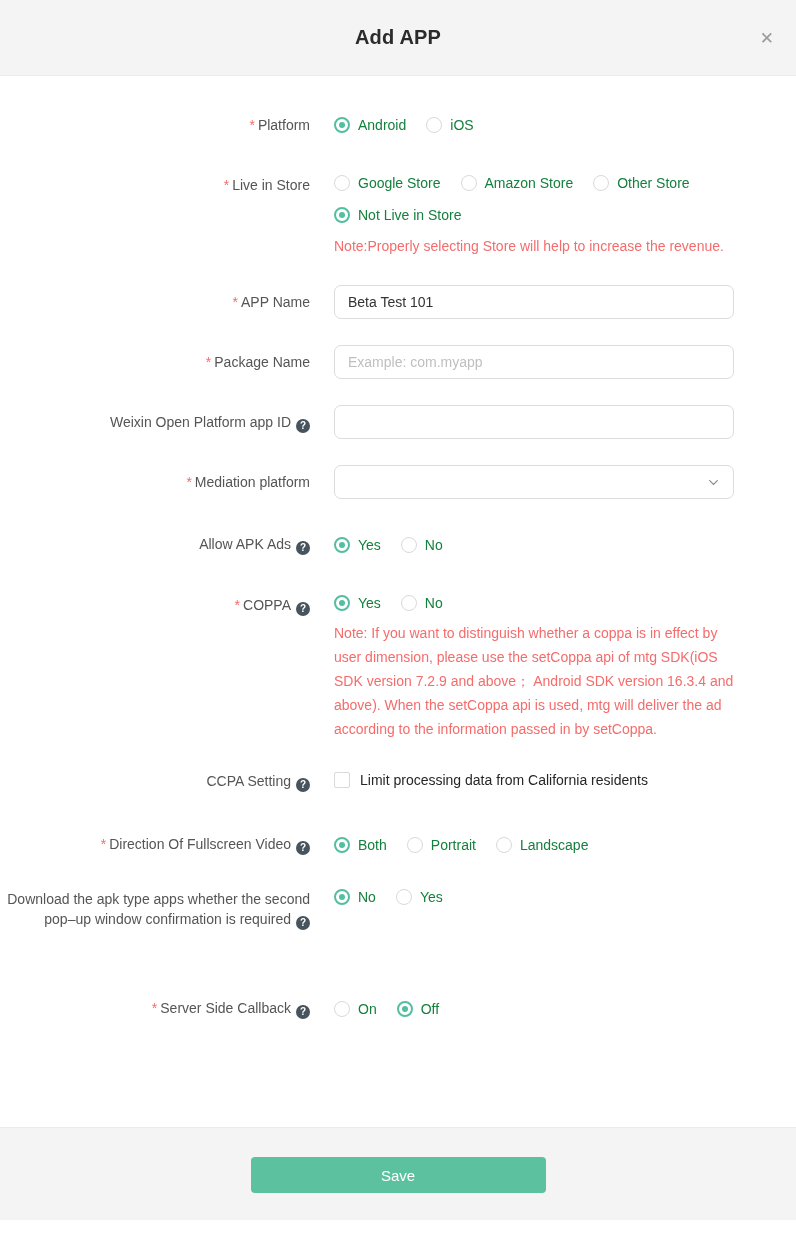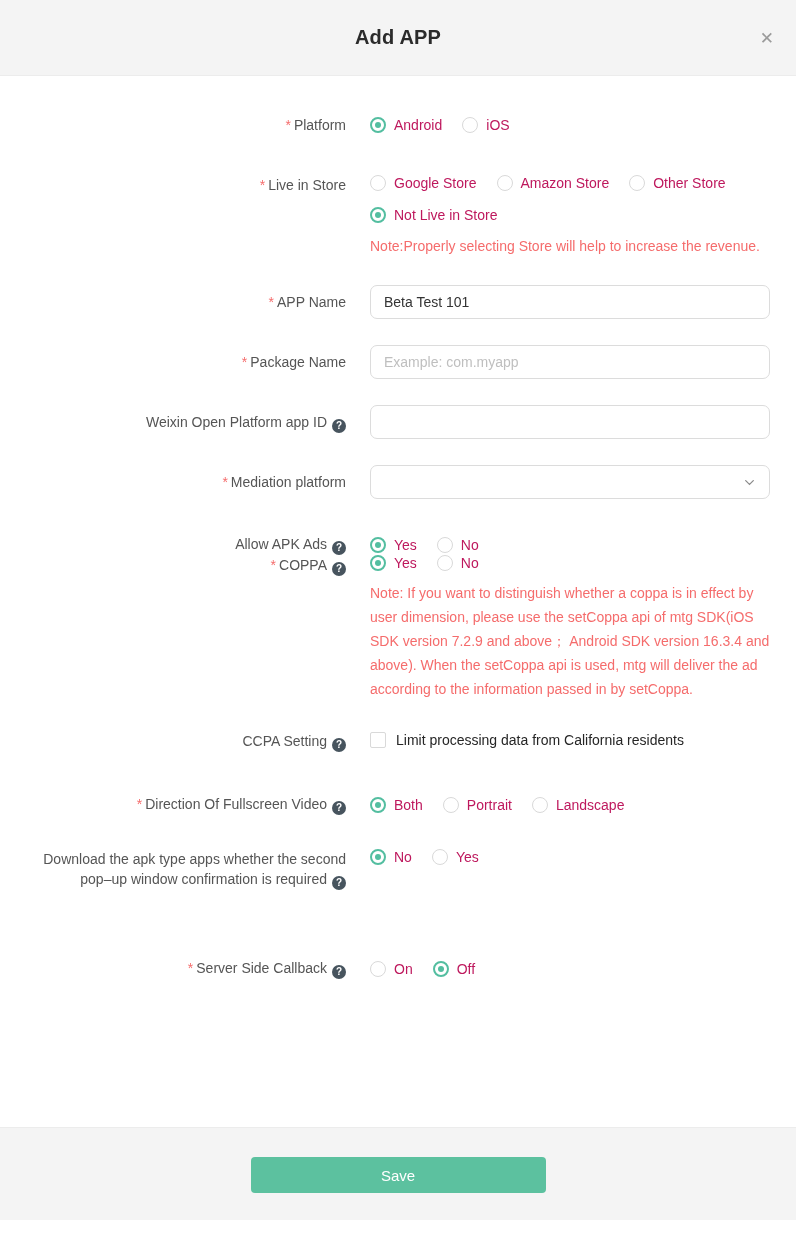--- a/index.html
+++ b/index.html
@@ -38,21 +38,21 @@
     right: 22px;
     top: 50%;
     transform: translateY(-50%);
     font-size: 17px;
     color: #9b9b9b;
     font-weight: 300;
     cursor: pointer;
     line-height: 1;
   }
   
-  .form { padding-top: 39px; padding-left: 36px; }
+  .form { padding-top: 39px; }
   .form-row { display: flex; align-items: center; }
   .form-row.align-top { align-items: flex-start; }
   .label-col {
     width: 310px;
     flex-shrink: 0;
     text-align: right;
     font-size: 14px;
     color: #555;
     line-height: 20px;
   }
@@ -87,21 +87,21 @@
   .radio.checked { border: 2px solid #53bea0; }
   .radio.checked::after {
     content: "";
     position: absolute;
     width: 6px; height: 6px;
     border-radius: 50%;
     background: #53bea0;
     top: 50%; left: 50%;
     transform: translate(-50%, -50%);
   }
-  .radio-label { margin-left: 8px; font-size: 14px; color: #be185d; }
+  .radio-label { margin-left: 8px; font-size: 14px; color: #15803d; }
   
   .checkbox-item { display: inline-flex; align-items: center; cursor: pointer; }
   .checkbox {
     width: 16px; height: 16px;
     border: 1px solid #d9d9d9;
     border-radius: 2px;
     background: #fff;
     flex-shrink: 0;
   }
   .checkbox-label { margin-left: 10px; font-size: 14px; color: #262626; }
@@ -135,21 +135,21 @@
   }
   .note.coppa-note { line-height: 24px; margin-top: 10px; }
   
   .row-platform   { margin-bottom: 40px; }
   .row-live       { margin-bottom: 28px; }
   .live-line2     { margin-top: 16px; }
   .row-appname    { margin-bottom: 26px; }
   .row-package    { margin-bottom: 26px; justify-content: flex-end; }
   .row-weixin     { margin-bottom: 26px; }
   .row-mediation  { margin-bottom: 35px; }
-  .row-allowapk   { }
+  .row-allowapk   { margin-bottom: 40px; }
   .row-coppa      { margin-bottom: 30px; }
   .row-ccpa       { margin-bottom: 42px; }
   .row-direction  { margin-bottom: 34px; }
   .row-apkpopup   { margin-bottom: 68px; }
   .row-apkpopup .control-col { padding-top: 0px; }
   
   .dialog-footer {
     position: absolute;
     left: 0; right: 0; bottom: 16px;
     height: 93px;

